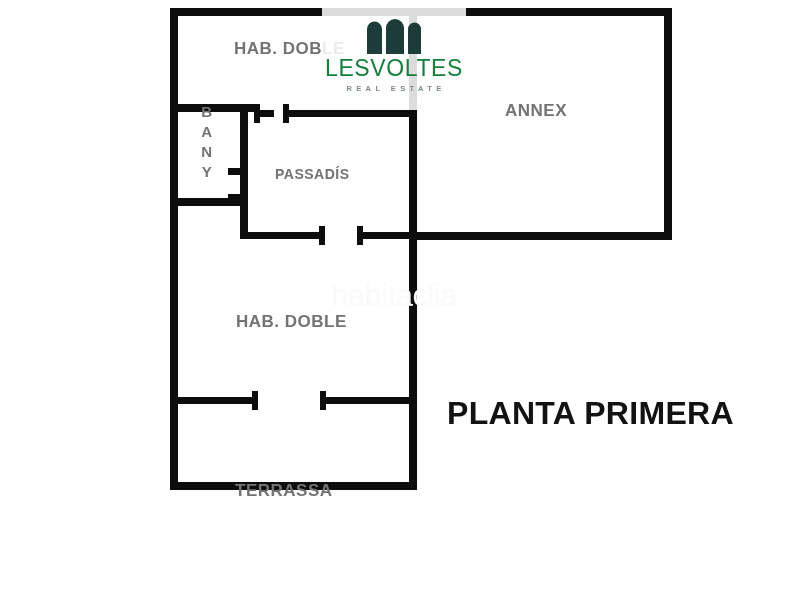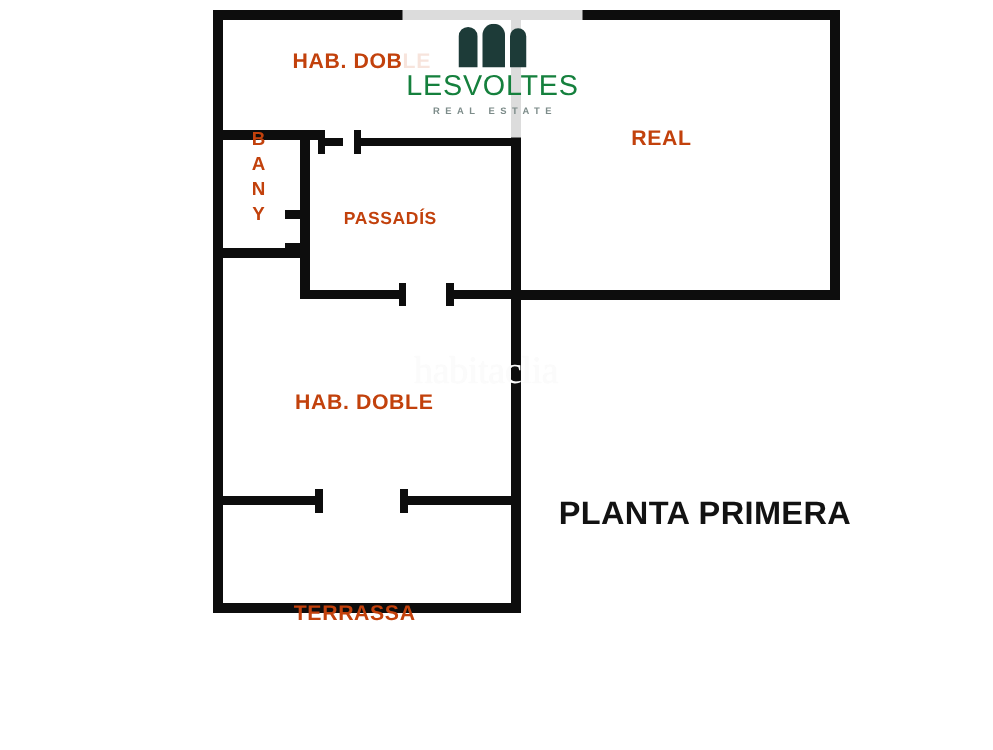--- a/index.html
+++ b/index.html
@@ -30,21 +30,21 @@
     width: 794px;
     height: 600px;
     display: block;
   }
 
   
   .room-label {
     position: absolute;
     font-family: "Liberation Sans", sans-serif;
     font-weight: bold;
-    color: #c2410c;
+    color: #737373;
     letter-spacing: 0.5px;
     white-space: nowrap;
     line-height: 1.05;
     user-select: none;
   }
 
   #label-hab-doble-top {
     left: 234px;
     top: 40px;
     font-size: 17px;
@@ -82,33 +82,33 @@
     line-height: 1.33;
   }
 
   
   #plan-title {
     position: absolute;
     left: 447px;
     top: 395px;
     font-family: "Liberation Sans", sans-serif;
     font-weight: bold;
-    font-size: 26px;
+    font-size: 32px;
     letter-spacing: 0.3px;
     color: #121212;
     white-space: nowrap;
     user-select: none;
   }
 
   
   #watermark {
     position: absolute;
     left: 331px;
     top: 278px;
-    font-family: Liberation Serif, serif;
+    font-family: Liberation Sans, sans-serif;
     font-size: 31px;
     font-weight: normal;
     letter-spacing: -0.5px;
     color: #fbfbfb;
     text-shadow: 0 0 1px rgba(0,0,0,0.035);
     user-select: none;
     white-space: nowrap;
   }
 
   
@@ -201,21 +201,21 @@
       <rect x="178" y="397" width="80" height="7"></rect>
       <rect x="320" y="397" width="97" height="7"></rect>
       <rect x="252" y="391" width="6" height="19"></rect>
       <rect x="320" y="391" width="6" height="19"></rect>
 
     </g>
   </svg>
 
   <div class="room-label" id="label-hab-doble-top">HAB. DOBLE</div>
 
-  <div class="room-label" id="label-annex">REAL</div>
+  <div class="room-label" id="label-annex">ANNEX</div>
 
   <div class="room-label" id="label-passadis">PASSADÍS</div>
 
   <div class="room-label" id="label-hab-doble-mid">HAB. DOBLE</div>
 
   <div class="room-label" id="label-terrassa">TERRASSA</div>
 
   <div class="room-label" id="label-bany">
     <span>B</span>
     <span>A</span>

